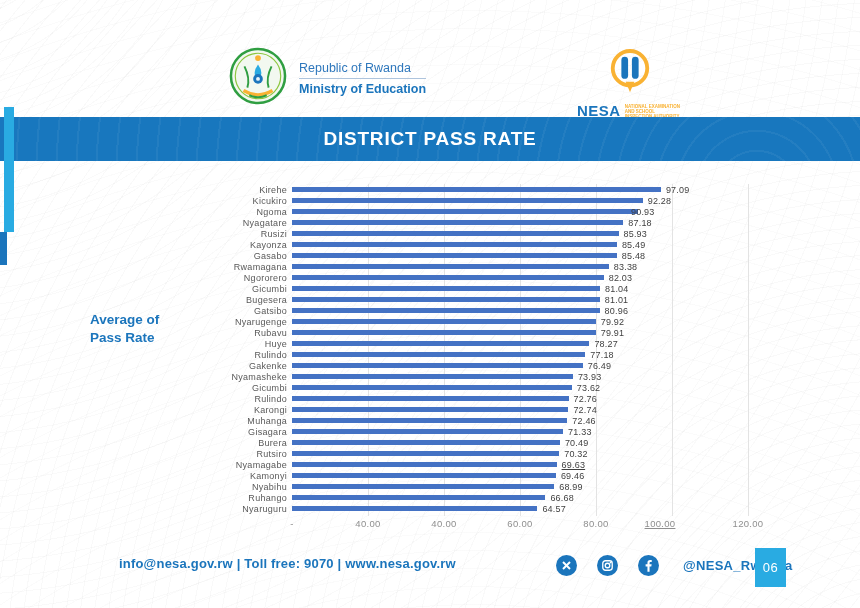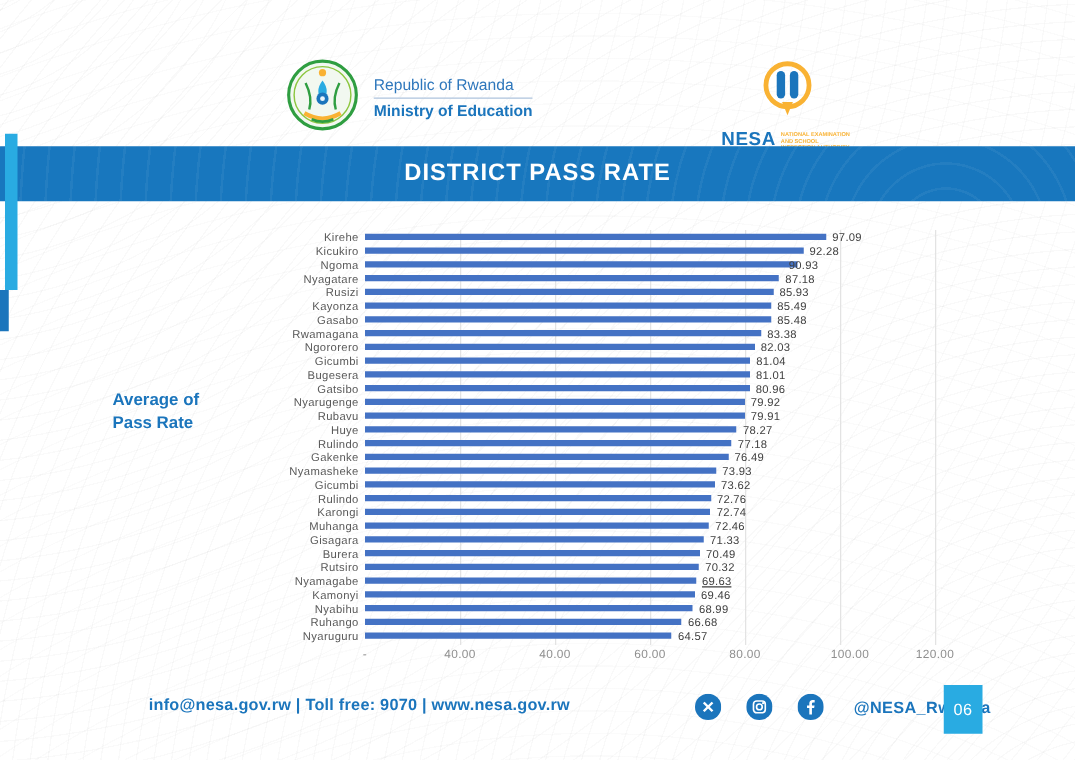--- a/index.html
+++ b/index.html
@@ -337,21 +337,21 @@
             <span class="val" style="left: 250.4px;">64.57</span>
           </span>
         </div>
       </div>
     <div class="x-axis">
         <span class="tick" style="left: 0px;">-</span>
         <span class="tick" style="left: 76px;">40.00</span>
         <span class="tick" style="left: 152px;">40.00</span>
         <span class="tick" style="left: 228px;">60.00</span>
         <span class="tick" style="left: 304px;">80.00</span>
-        <span class="tick" style="left: 388px;">100.00</span>
+        <span class="tick" style="left: 368px; text-decoration: underline;">100.00</span>
         <span class="tick" style="left: 456px;">120.00</span>
       </div>
   </div>
 
   <div class="footer-contact">info@nesa.gov.rw  |  Toll free: 9070  |  www.nesa.gov.rw</div>
 
   <div class="footer-social">
     <span class="icon-circ">
       <svg width="21" height="21" viewBox="0 0 24 24">
         <circle cx="12" cy="12" r="12" fill="#1b75bc"></circle>

